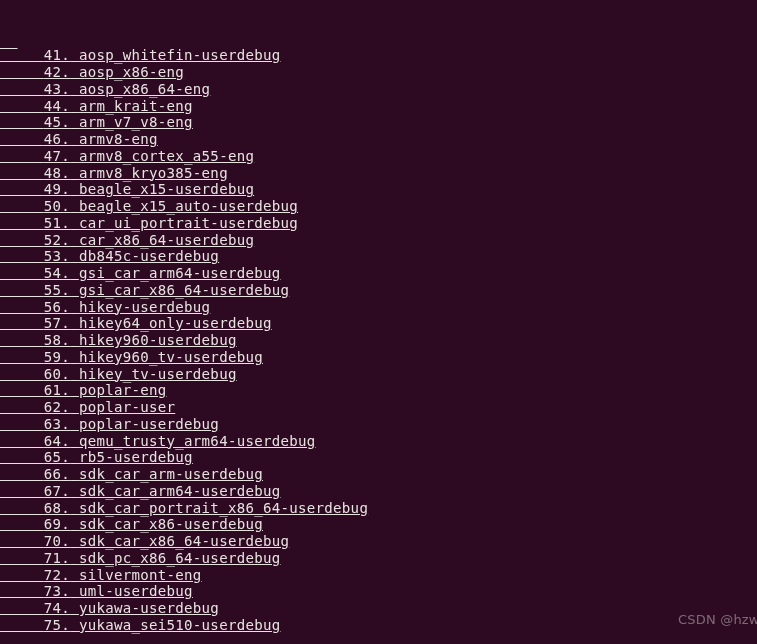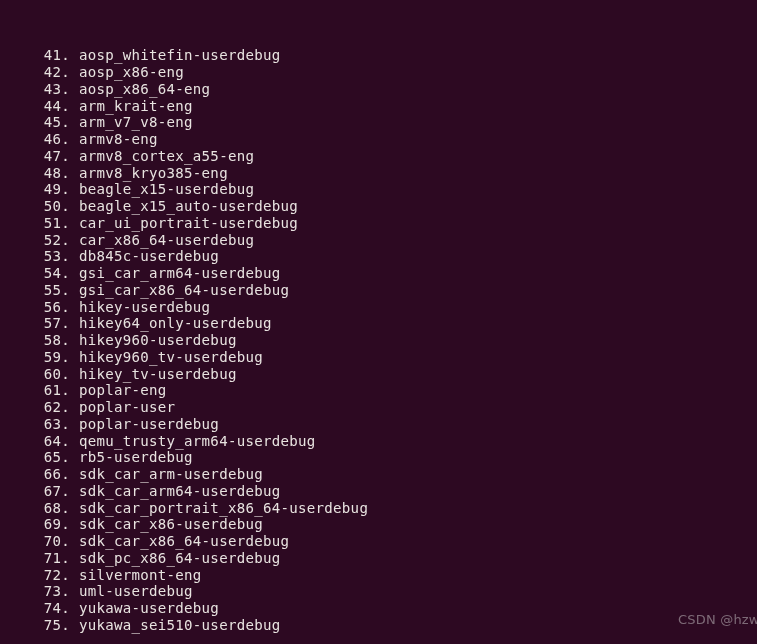--- a/index.html
+++ b/index.html
@@ -24,20 +24,21 @@
     background: #2d0922;
     color: #e8e3e0;
     font-family: "DejaVu Sans Mono", "Liberation Mono", monospace;
     font-size: 14.1px;
     line-height: 16.75px;
     letter-spacing: 0.28px;
     white-space: pre;
     overflow: hidden;
     box-sizing: border-box;
     padding: 0;
+    text-decoration: underline;
   }
   
   #menu-list {
     display: block;
     margin-top: -3px;
   }
   .menu-row {
     display: block;
     height: 16.75px;
     white-space: pre;

